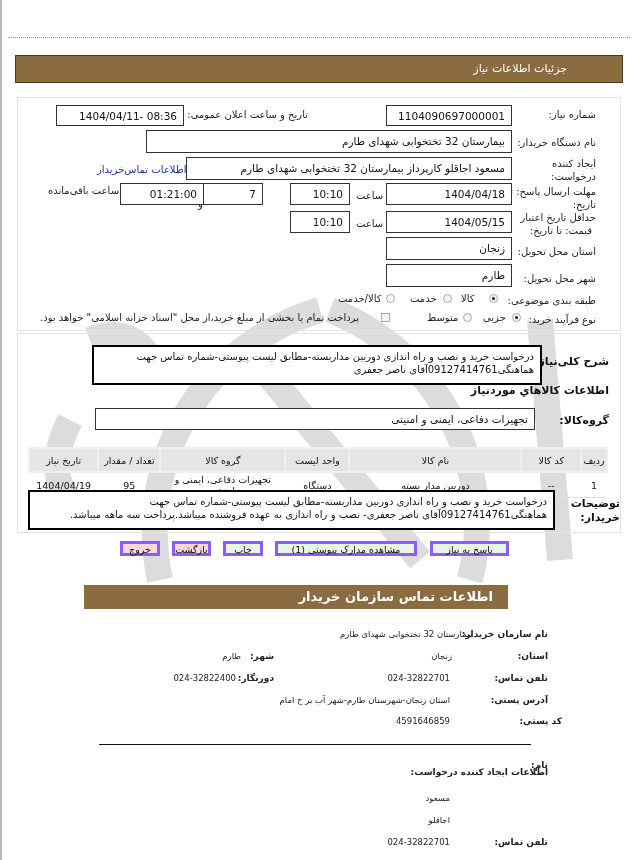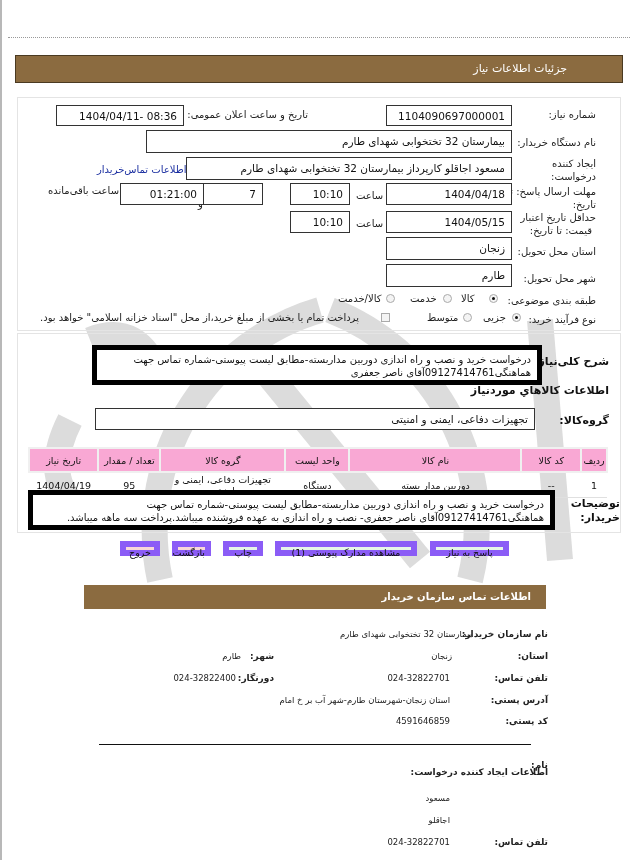--- a/index.html
+++ b/index.html
@@ -17,31 +17,31 @@
             border:1px solid #e4e4e4; box-sizing:border-box; }
   .lbl { position:absolute; direction:rtl; text-align:right; font-size:10px; color:#222; white-space:nowrap; }
   .box { position:absolute; border:1px solid #333; background:#fff; box-sizing:border-box;
          direction:rtl; font-size:10.5px; line-height:20px; padding:0 6px; white-space:nowrap; overflow:hidden; }
   .box.ltr { direction:ltr; text-align:right; }
   .link { position:absolute; color:#1a2ea0; direction:rtl; font-size:10px; white-space:nowrap; }
   .radio { position:absolute; width:9px; height:9px; border-radius:50%; border:1px solid #aaa; background:#f4f4f4; box-sizing:border-box; }
   .radio.on::after { content:""; position:absolute; left:2px; top:2px; width:3px; height:3px; border-radius:50%; background:#111; }
   .check { position:absolute; width:9px; height:9px; border:1px solid #aaa; background:#f4f4f4; box-sizing:border-box; }
   .bold-lbl { position:absolute; direction:rtl; font-weight:bold; font-size:11px; white-space:nowrap; }
-  .multibox { position:absolute; border:5px solid #000000; background:#fff; box-sizing:border-box;
+  .multibox { position:absolute; border:2px solid #000000; background:#fff; box-sizing:border-box;
               direction:rtl; font-size:10px; line-height:13px; padding:3px 6px; }
   table.items { position:absolute; left:28px; top:447px; width:580px; border-collapse:collapse; direction:rtl; font-size:9.5px; }
-  table.items th { background:#f9a8d4; font-weight:normal; height:20px; border:2px solid #f0f0f0; color:#111;margin-left:48px; }
+  table.items th { background:#e5e5e5; font-weight:normal; height:20px; border:2px solid #f0f0f0; color:#111;margin-left:48px; }
   table.items td { height:20px; text-align:center; border-bottom:1px solid #e0e0e0; }
-  .btn { position:absolute; height:15px; box-sizing:border-box; border:6px solid #8b5cf6; font-size:9.5px;
+  .btn { position:absolute; height:15px; box-sizing:border-box; border:3px solid #8b5cf6; font-size:9.5px;
          line-height:12px; text-align:center; direction:rtl; white-space:nowrap; }
   .btn.green { background:#e6f6e6; }
   .btn.red { background:#f8d8d8; }
-  .section-bar { position:absolute; left:84px; top:585px; width:462px; height:24px; background:#8b6b40;
-                 color:#fff; direction:rtl; font-weight:bold; font-size:10px; line-height:24px; padding-right:15px; box-sizing:border-box; }
+  .section-bar { position:absolute; left:84px; top:585px; width:424px; height:24px; background:#8b6b40;
+                 color:#fff; direction:rtl; font-weight:bold; font-size:13px; line-height:24px; padding-right:15px; box-sizing:border-box; }
   .ci-lbl { position:absolute; direction:rtl; font-size:9px; font-weight:bold; color:#222; white-space:nowrap; }
   .ci-val { position:absolute; direction:rtl; font-size:8.5px; color:#222; white-space:nowrap; }
   .ci-val.ltr { direction:ltr; }
   .hr-black { position:absolute; left:99px; top:744px; width:432px; border-top:1px solid #111; }
 </style>
 </head>
 <body>
 
 <div class="left-rule"></div>
 
@@ -174,21 +174,21 @@
 <div class="ci-val" style="right:393px; top:651px;">طارم</div>
 
 <div class="ci-lbl" style="right:86px; top:673px;">تلفن تماس:</div>
 <div class="ci-val ltr" style="right:184px; top:673px;">024-32822701</div>
 <div class="ci-lbl" style="right:360px; top:673px;">دورنگار:</div>
 <div class="ci-val ltr" style="right:398px; top:673px;">024-32822400</div>
 
 <div class="ci-lbl" style="right:86px; top:695px;">آدرس پستی:</div>
 <div class="ci-val" style="right:184px; top:695px;">استان زنجان-شهرستان طارم-شهر آب بر خ امام</div>
 
-<div class="ci-lbl" style="right:86px; top:716px;">کد پستی:</div>
+<div class="ci-lbl" style="right:72px; top:716px;">کد پستی:</div>
 <div class="ci-val ltr" style="right:184px; top:716px;">4591646859</div>
 
 <div class="hr-black"></div>
 
 <div class="ci-lbl" style="right:86px; top:767px;">اطلاعات ایجاد کننده درخواست:</div>
 
 <div class="ci-lbl" style="right:86px; top:760px;">نام:</div>
 <div class="ci-val" style="right:184px; top:793px;">مسعود</div>
 
 <div class="ci-lbl" style="right:86px; top:863px;">نام خانوادگی:</div>

